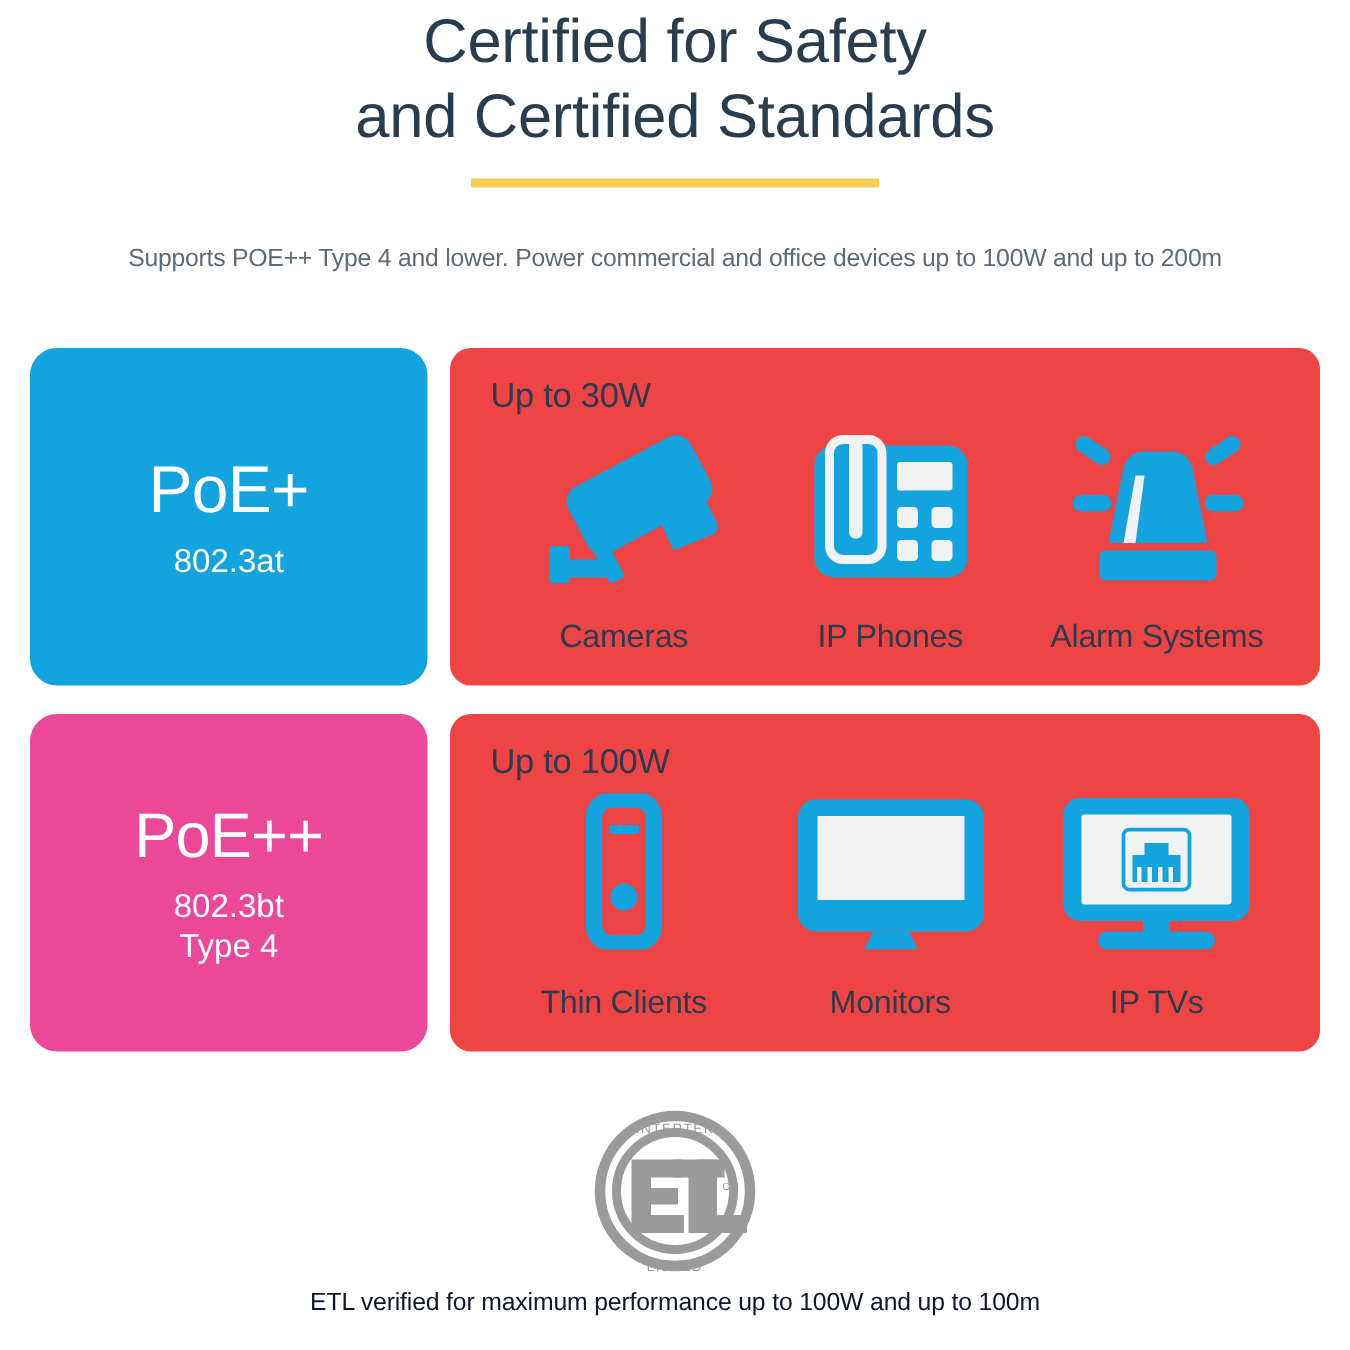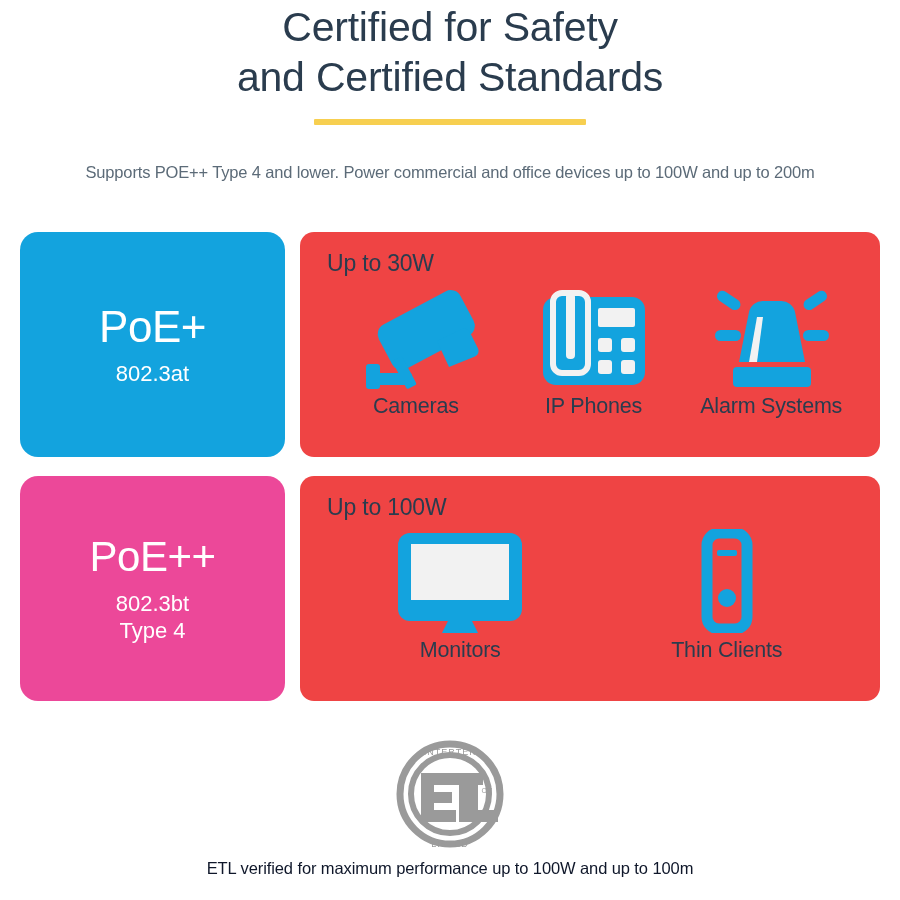--- a/index.html
+++ b/index.html
@@ -103,21 +103,21 @@
     display:flex;
     align-items:center;
     justify-content:center;
   }
   .item-label{
     font-size:21.5px;
     line-height:26px;
     color:#2a3c4e;
     letter-spacing:-0.2px;
     white-space:nowrap;
-    margin-top:2px;
+    margin-top:20px;
   }
 
   
   .footer{
     position:absolute;
     left:0;right:0;bottom:0;
     text-align:center;
   }
   .etl{
     display:flex;
@@ -218,40 +218,59 @@
           <div>Type 4</div>
         </div>
       </div>
 
       <div class="panel">
         <div class="panel-title">Up to 100W</div>
         <div class="items">
 
           <div class="item">
             <div class="icon-box">
+              <svg width="74" height="104" viewBox="0 0 74 104" aria-hidden="true">
+                <rect x="17" y="4" width="40" height="96" rx="12" fill="none" stroke="#13a3de" stroke-width="11"></rect>
+                <rect x="27" y="21" width="20" height="6" rx="2" fill="#13a3de"></rect>
+                <circle cx="37" cy="69" r="9" fill="#13a3de"></circle>
+              </svg>
+            </div>
+            <div class="item-label">Thin Clients</div>
+          </div>
+
+          <div class="item">
+            <div class="icon-box">
               <svg width="136" height="104" viewBox="0 0 136 104" aria-hidden="true">
                 <rect x="6" y="4" width="124" height="88" rx="12" fill="#13a3de"></rect>
                 <rect x="19" y="15" width="98" height="56" fill="#f2f2f2"></rect>
                 <path d="M56 92 h24 l6 12 h-36 Z" fill="#13a3de"></path>
               </svg>
             </div>
             <div class="item-label">Monitors</div>
           </div>
 
           <div class="item">
             <div class="icon-box">
-              <svg width="74" height="104" viewBox="0 0 74 104" aria-hidden="true">
-                <rect x="17" y="4" width="40" height="96" rx="12" fill="none" stroke="#13a3de" stroke-width="11"></rect>
-                <rect x="27" y="21" width="20" height="6" rx="2" fill="#13a3de"></rect>
-                <circle cx="37" cy="69" r="9" fill="#13a3de"></circle>
-              </svg>
-            </div>
-            <div class="item-label">Thin Clients</div>
-          </div>
-
+              <svg width="134" height="104" viewBox="0 0 134 104" aria-hidden="true">
+                <rect x="5" y="3" width="124" height="82" rx="11" fill="#13a3de"></rect>
+                <rect x="17" y="14" width="100" height="60" rx="2" fill="#f2f2f2"></rect>
+                <rect x="58" y="84" width="18" height="12" fill="#13a3de"></rect>
+                <rect x="28" y="92" width="78" height="12" rx="6" fill="#13a3de"></rect>
+                <rect x="45" y="24" width="44" height="40" rx="4" fill="none" stroke="#13a3de" stroke-width="2.5"></rect>
+                <path d="M59 33 h16 v8 h8 v18 h-32 v-18 h8 Z" fill="#13a3de"></path>
+                <g fill="#f2f2f2">
+                  <rect x="54" y="49" width="3" height="10"></rect>
+                  <rect x="61" y="49" width="3" height="10"></rect>
+                  <rect x="68" y="49" width="3" height="10"></rect>
+                  <rect x="75" y="49" width="3" height="10"></rect>
+                </g>
+              </svg>
+            </div>
+            <div class="item-label">IP TVs</div>
+          </div>
 
         </div>
       </div>
     </div>
 
   </div>
 
   <div class="footer">
     <div class="etl">
       <svg width="118" height="118" viewBox="0 0 118 118" aria-hidden="true">

